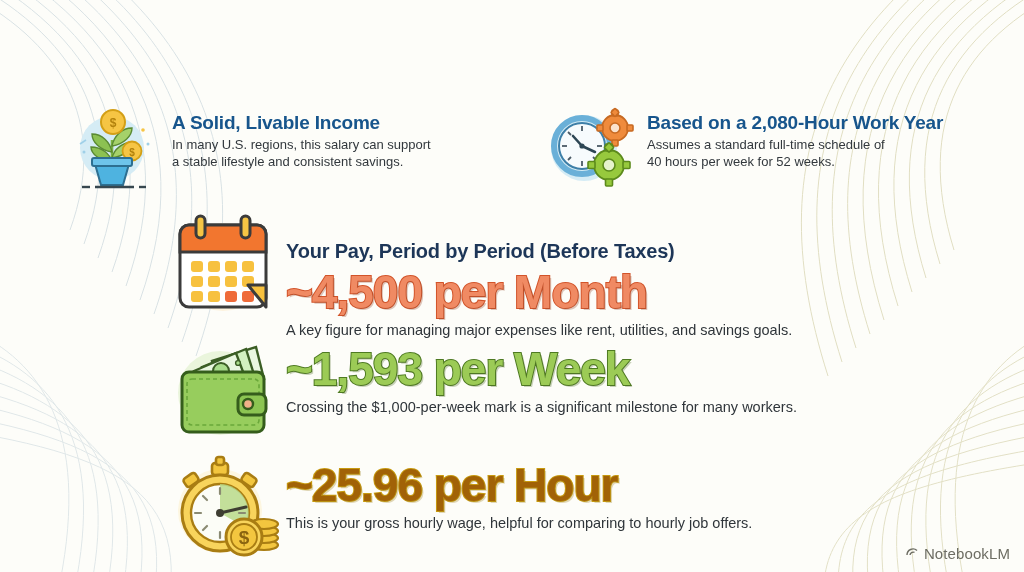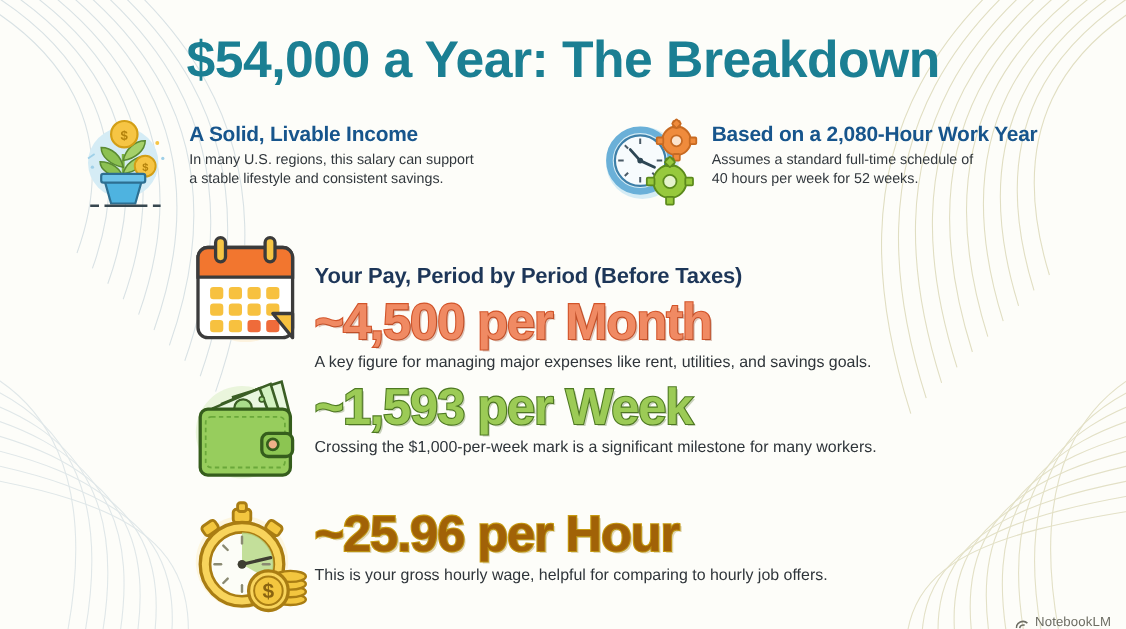--- a/index.html
+++ b/index.html
@@ -73,23 +73,23 @@
   .row-3 .row-body { padding-top:10px; }
   .row-1 { height:128px; }
   .row-2 { height:118px; }
 
   .row-1 .row-icon { margin-top:2px; }
   .row-2 .row-icon { margin-top:2px; }
   .row-3 .row-icon { margin-top:2px; }
 
   
   .watermark {
-    position:absolute; right:14px; bottom:0;
-    display:flex; align-items:flex-end; gap:5px;
-    font-size:12px; color:#6d6d63; letter-spacing:0.1px;
+    position:absolute; right:14px; bottom:10px;
+    display:flex; align-items:flex-start; gap:5px;
+    font-size:15px; color:#6d6d63; letter-spacing:0.1px;
   }
 </style>
 </head>
 <body>
 
 <div class="canvas">
 
   <svg class="bg-waves" viewBox="0 0 1024 572" preserveAspectRatio="none">
     <g fill="none" stroke="#cdd9de" stroke-width="1" opacity="0.75">
       <path d="M-40,-10 C60,40 110,120 70,230"></path>
@@ -132,21 +132,20 @@
       <path d="M1062,372 C942,402 886,460 922,612"></path>
       <path d="M1066,386 C928,416 870,470 908,622"></path>
       <path d="M1070,400 C914,430 854,480 894,632"></path>
       <path d="M1074,414 C900,444 838,490 880,642"></path>
       <path d="M1078,428 C886,458 822,500 866,652"></path>
       <path d="M1082,442 C872,472 806,510 852,662"></path>
       <path d="M1086,456 C858,486 790,520 838,672"></path>
     </g>
   </svg>
 
-  <div class="title">$54,000 a Year: The Breakdown</div>
 
   <div class="top-cards">
 
     <div class="card">
       <div class="card-icon">
         <svg viewBox="0 0 100 92" width="100" height="92">
           <circle cx="50" cy="48" r="32" fill="#d5ecf5"></circle>
           <path d="M50,78 L50,40" stroke="#7cb342" stroke-width="2.6" fill="none"></path>
           <path d="M50,52 C38,50 30,42 30,34 C40,34 48,42 50,52Z" fill="#8cc152" stroke="#5a8a32" stroke-width="1.4"></path>
           <path d="M50,46 C62,44 70,36 70,28 C60,28 52,36 50,46Z" fill="#a5d16a" stroke="#5a8a32" stroke-width="1.4"></path>

